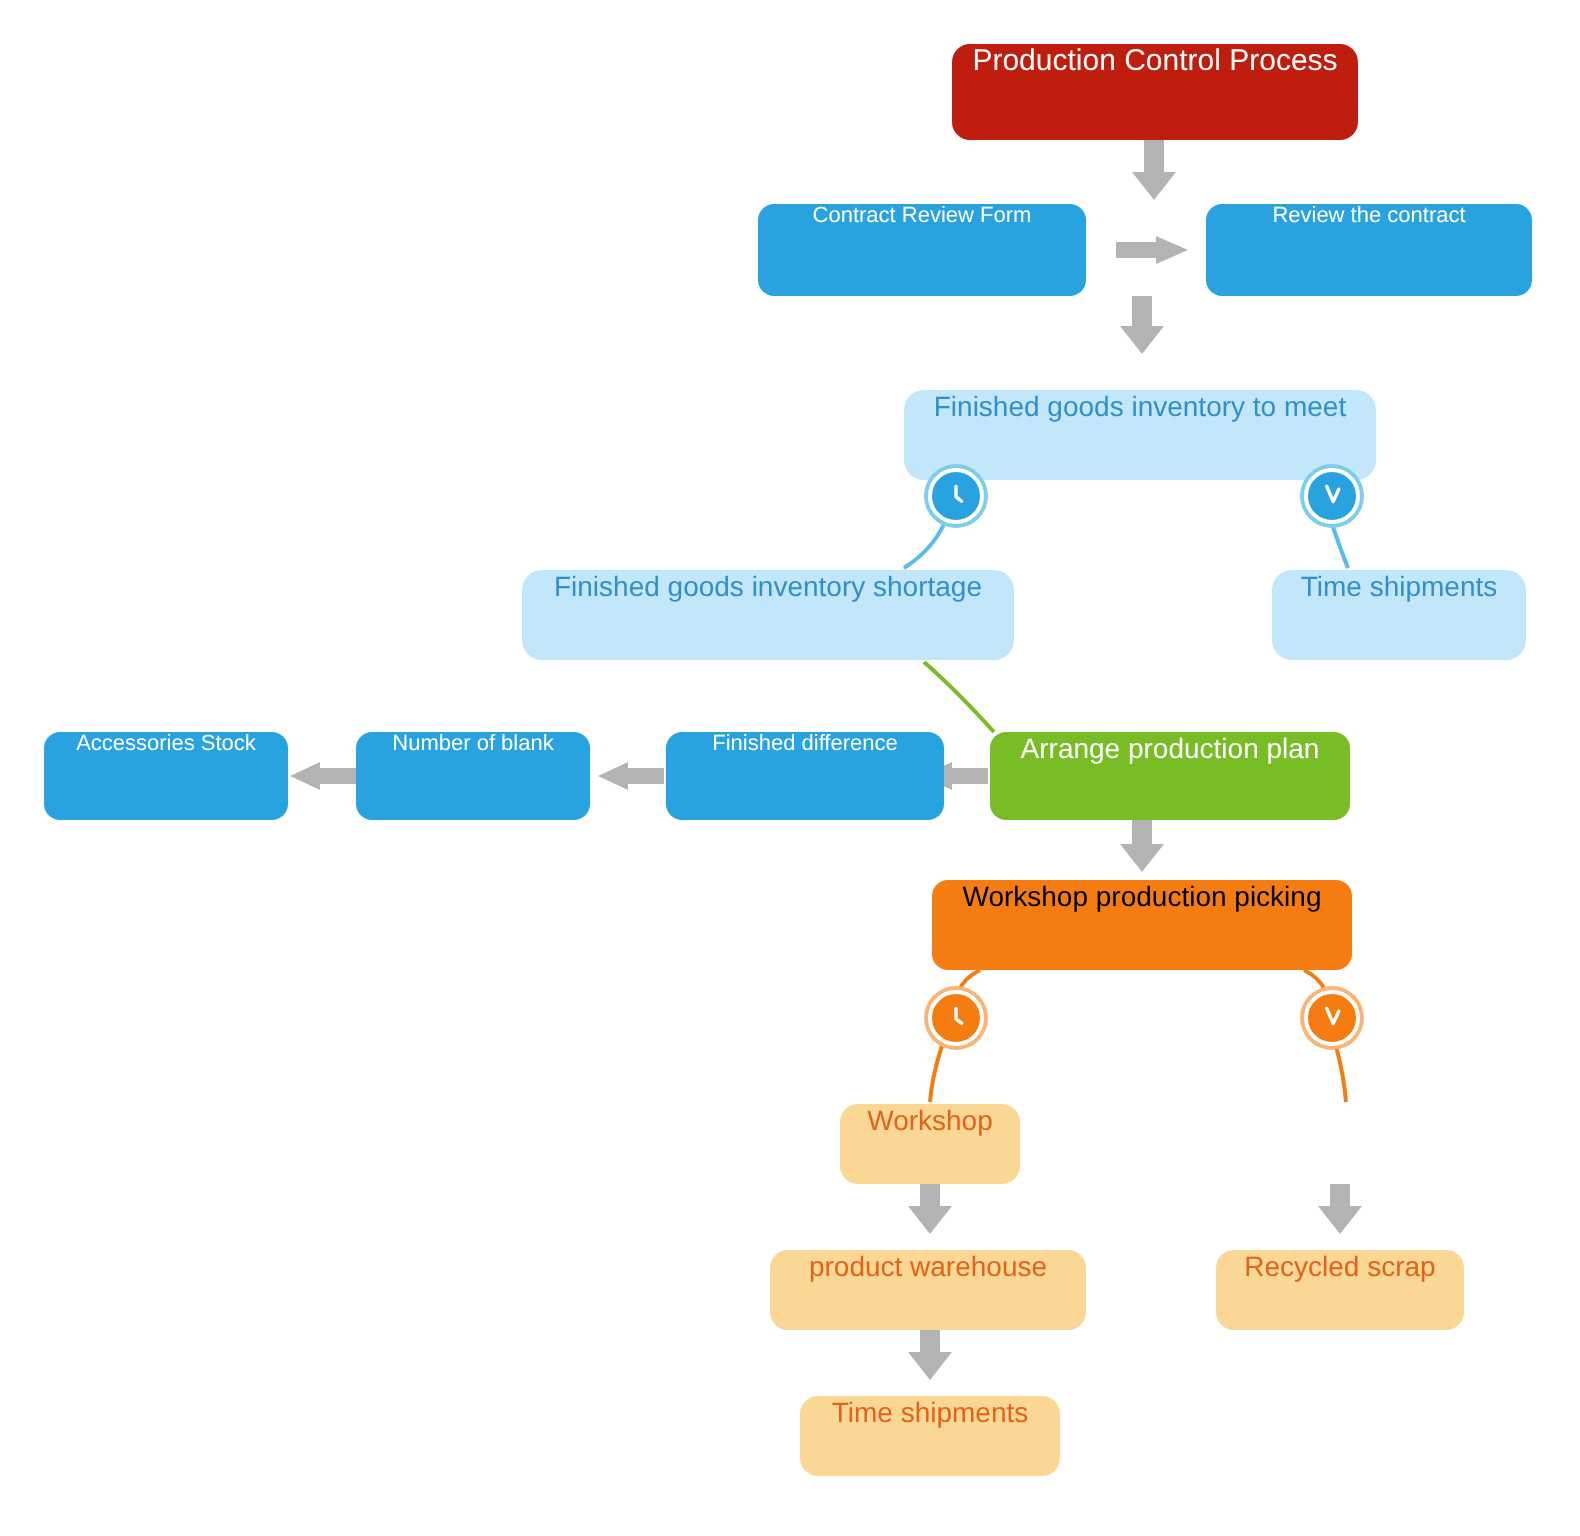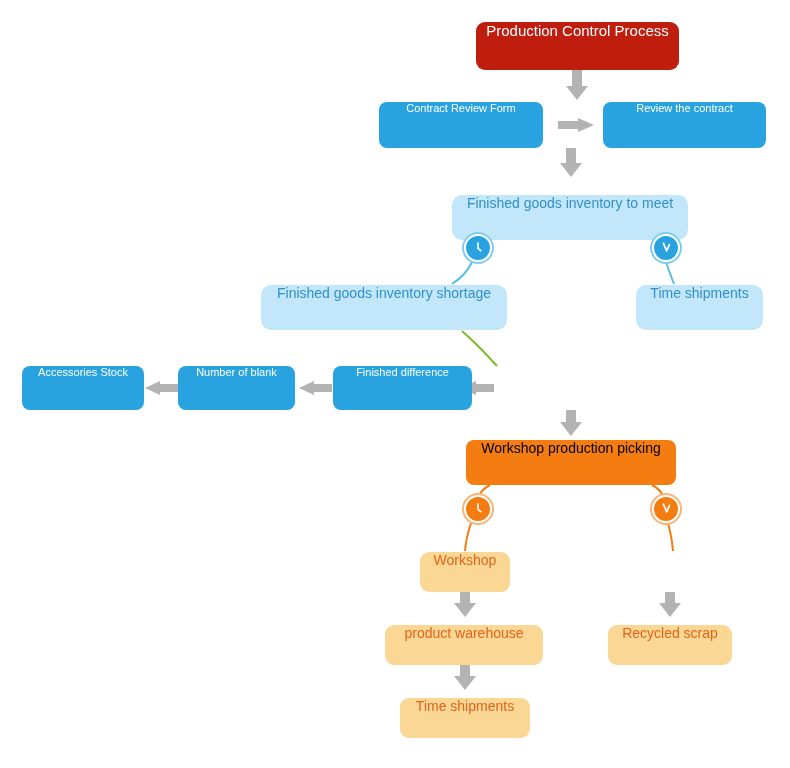--- a/index.html
+++ b/index.html
@@ -193,20 +193,23 @@
   </div>
 
   <div class="node lightblue" style="left:261px;top:285px;width:246px;height:45px;">
     <span>Finished goods inventory shortage</span>
   </div>
 
   <div class="node lightblue" style="left:636px;top:285px;width:127px;height:45px;">
     <span>Time shipments</span>
   </div>
 
+  <div class="node green" style="left:495px;top:366px;width:180px;height:44px;">
+    <span>Arrange production plan</span>
+  </div>
 
   <div class="node blue" style="left:333px;top:366px;width:139px;height:44px;">
     <span>Finished difference</span>
   </div>
 
   <div class="node blue" style="left:178px;top:366px;width:117px;height:44px;">
     <span>Number of blank</span>
   </div>
 
   <div class="node blue" style="left:22px;top:366px;width:122px;height:44px;">

